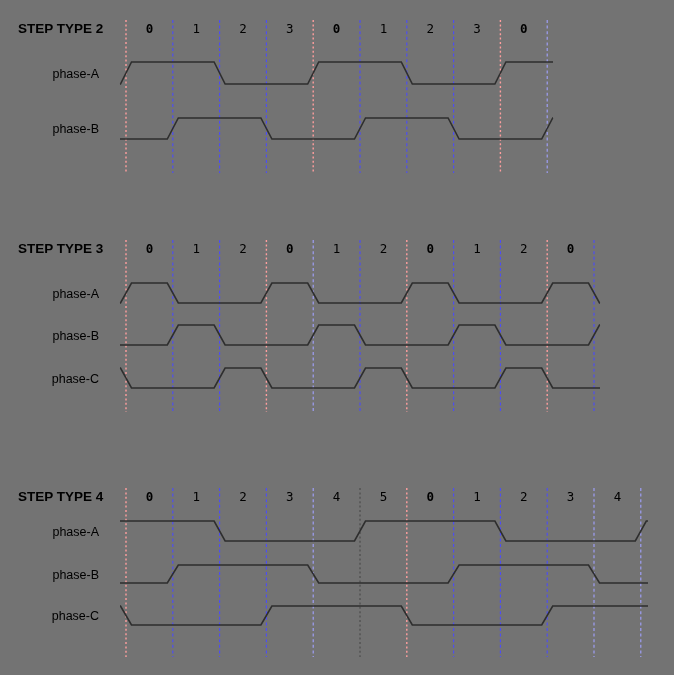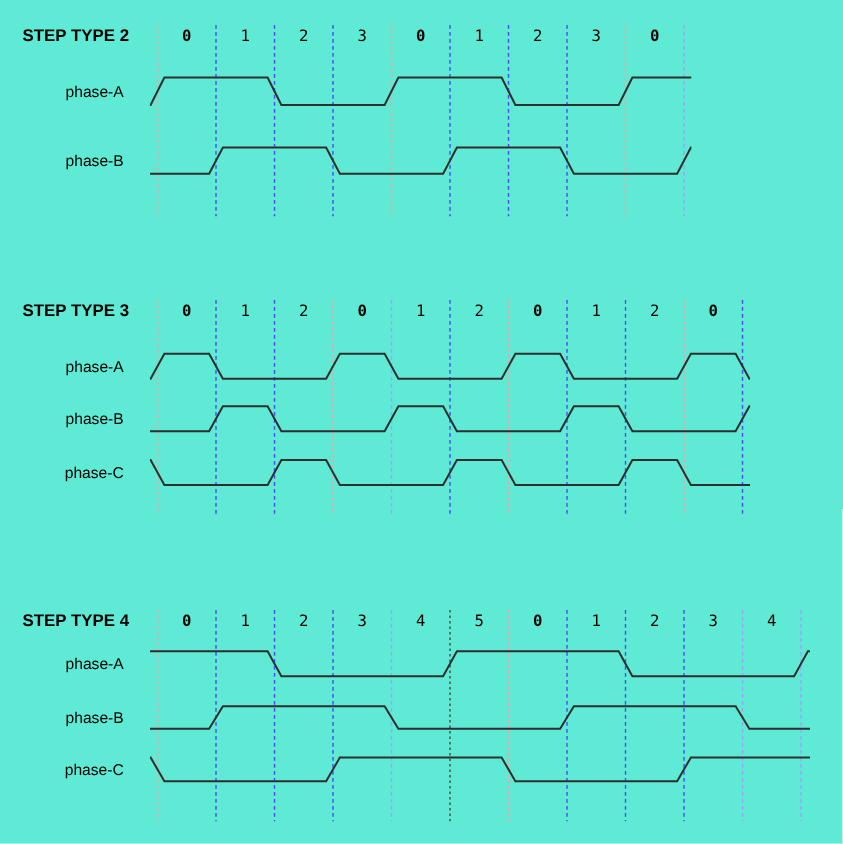--- a/index.html
+++ b/index.html
@@ -1,16 +1,16 @@
 <!DOCTYPE html>
 <html><head>
 <meta charset="utf-8">
 <style>
   html,body{margin:0;padding:0;background:#ffffff;}
-  #stage{position:relative;width:674px;height:675px;background:#5eead4;overflow:hidden;}
+  #stage{position:relative;width:674px;height:675px;background:#737373;overflow:hidden;}
   svg{position:absolute;left:0;top:0;}
   text{fill:#000;}
   .title{font-family:"Liberation Sans",sans-serif;font-weight:bold;font-size:13.5px;}
   .phlabel{font-family:"Liberation Sans",sans-serif;font-size:12.5px;}
   .stepnum{font-family:"DejaVu Sans Mono",monospace;font-size:12.5px;}
   .stepnum.bold{font-weight:bold;}
 </style>
 </head>
 <body>
 

